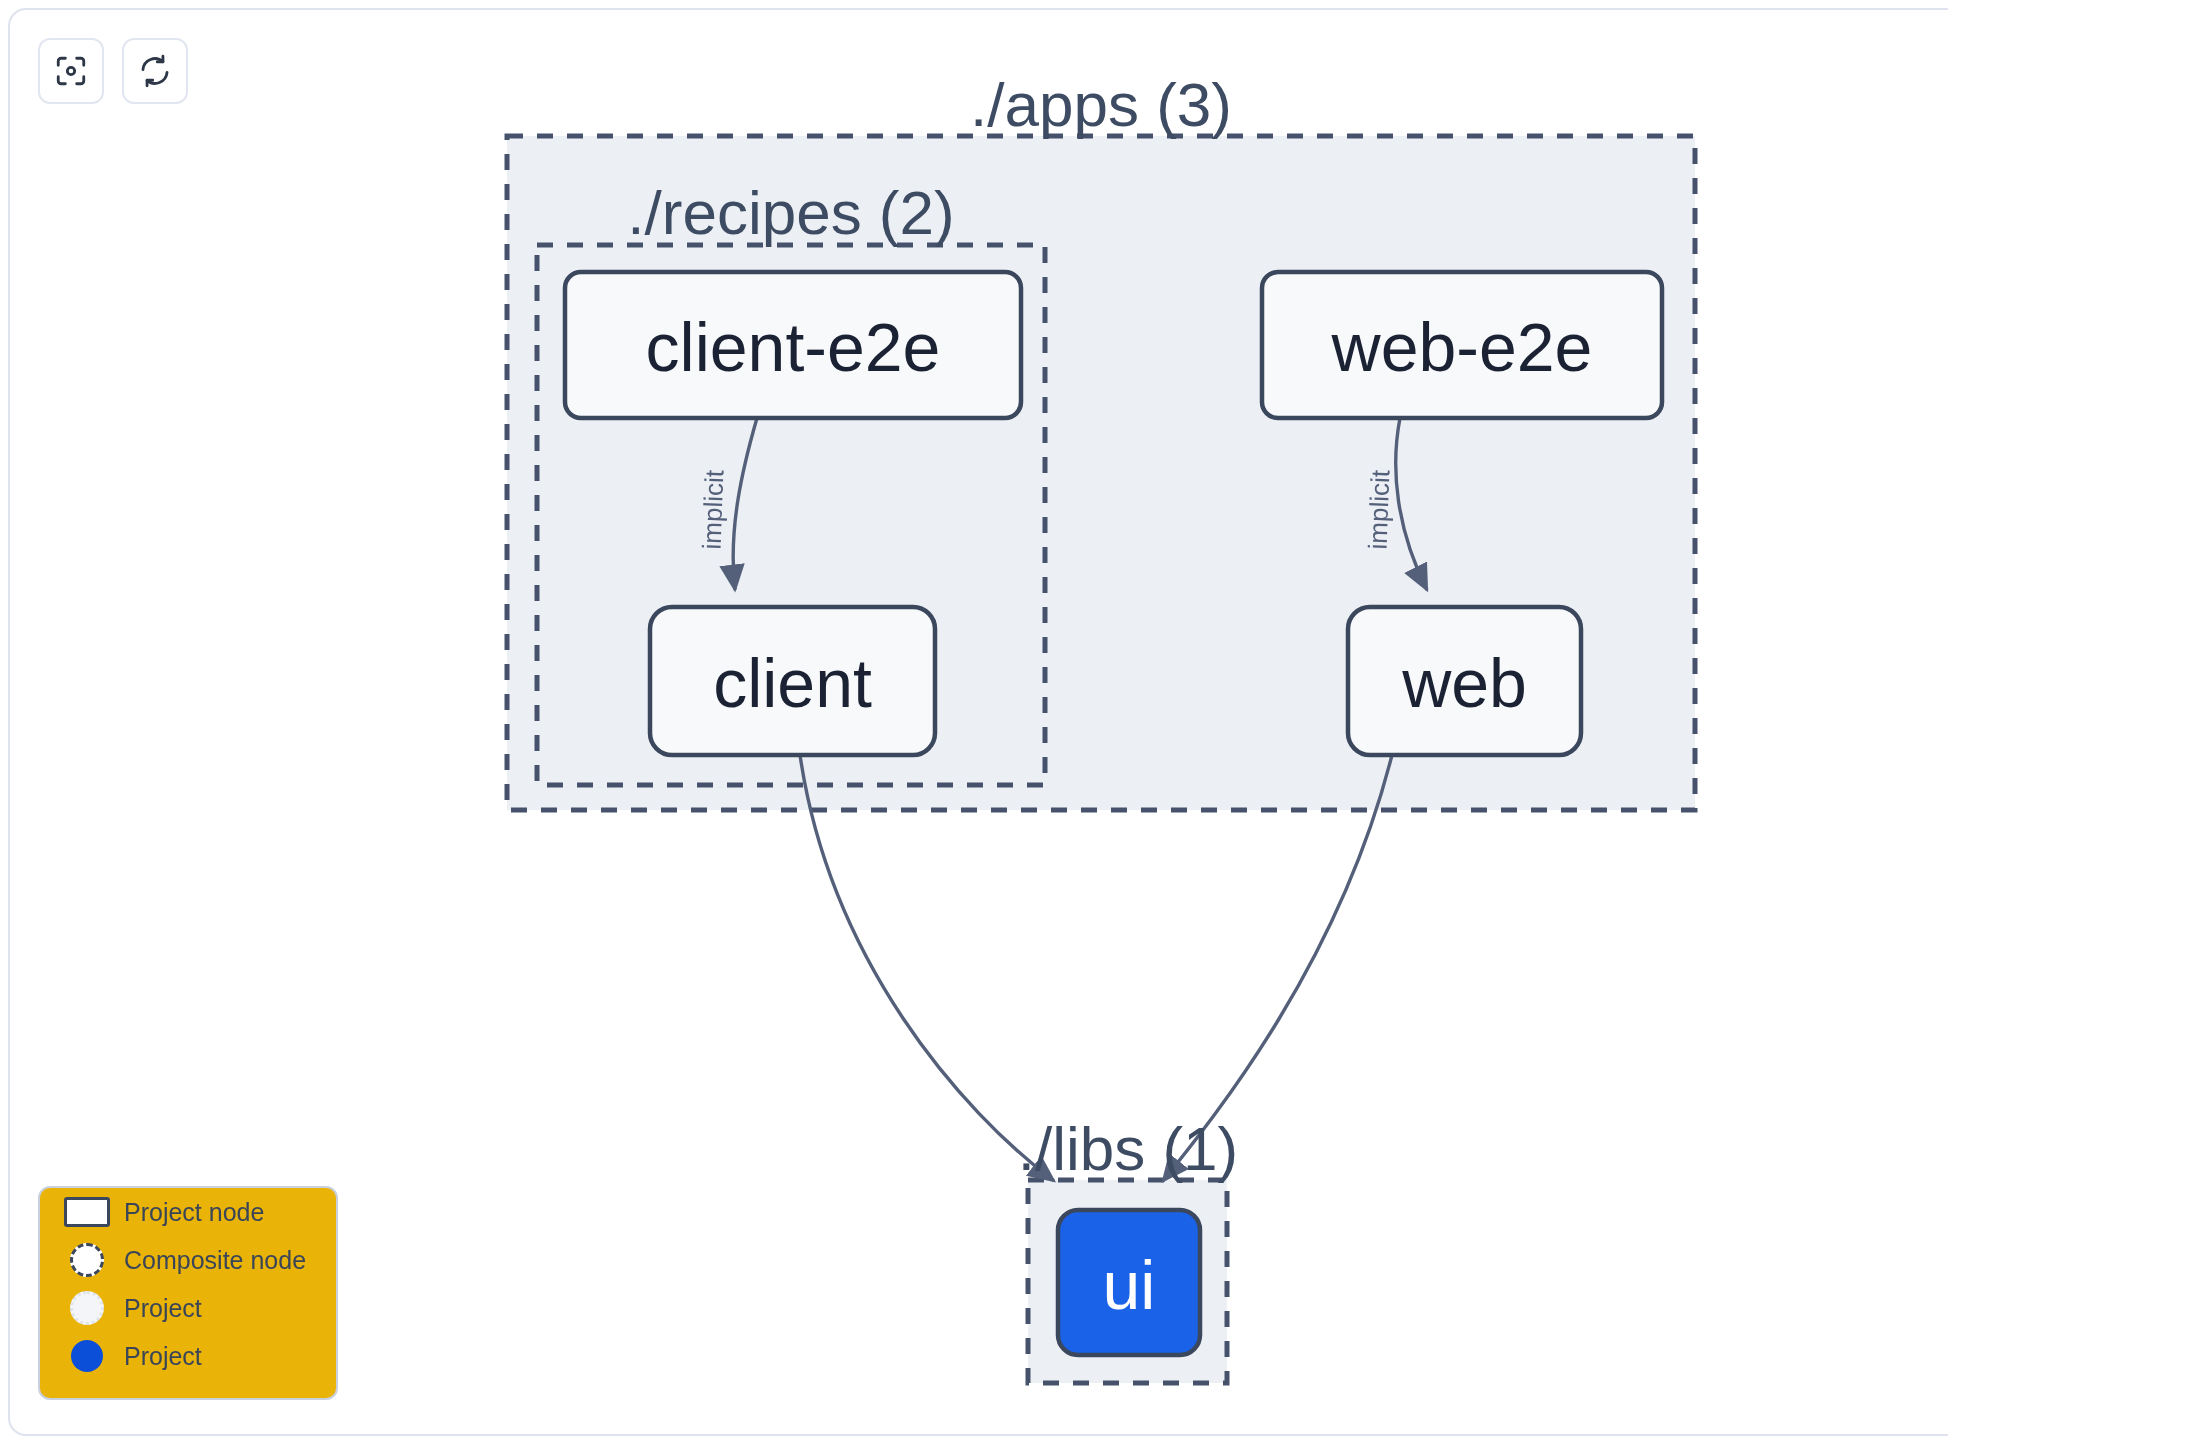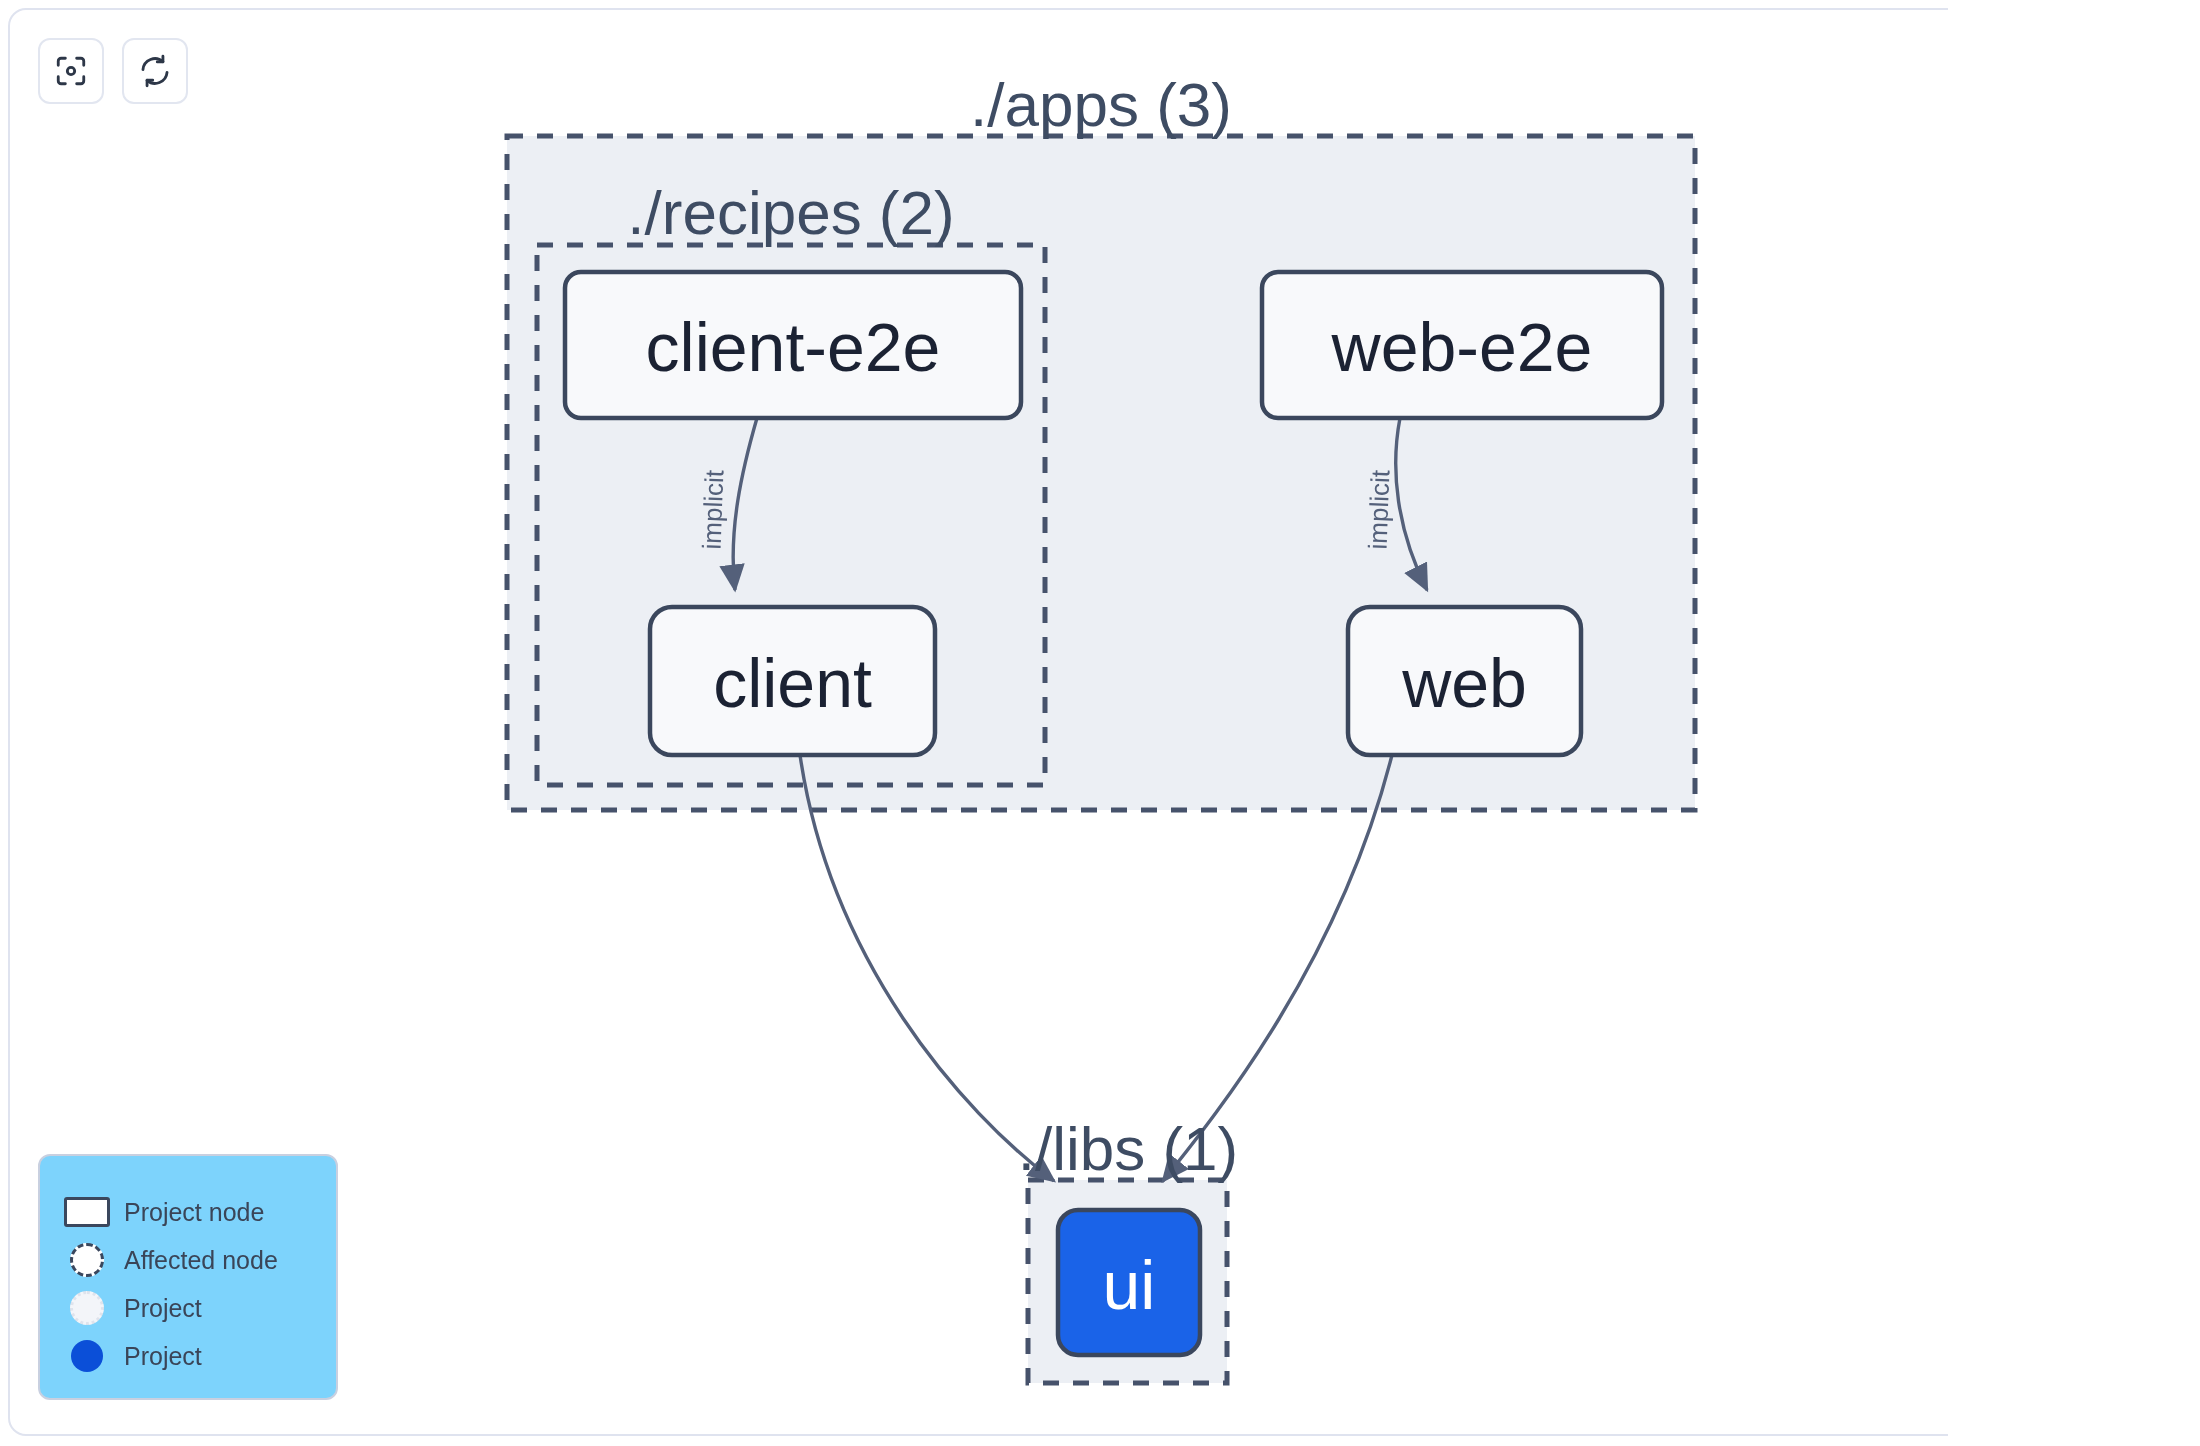--- a/index.html
+++ b/index.html
@@ -107,22 +107,22 @@
   }
 
   
   .legend {
     position: absolute;
     left: 38px;
     bottom: 46px;
     width: 300px;
     border: 2px solid #c9d0e0;
     border-radius: 12px;
-    background: #7dd3fc;
-    padding: 32px 20px 18px 20px;
+    background: #eab308;
+    padding: 0 20px 18px 20px;
     box-sizing: border-box;
     z-index: 40;
   }
   .legend-row {
     display: flex;
     align-items: center;
     height: 48px;
   }
   .legend-swatch {
     width: 54px;
@@ -261,21 +261,21 @@
     <div class="legend-row">
       <span class="legend-swatch">
           <span class="sw-rect"></span>
         </span>
       <span class="legend-text">Project node</span>
     </div>
     <div class="legend-row">
       <span class="legend-swatch">
           <span class="sw-dashed-circle"></span>
         </span>
-      <span class="legend-text">Affected node</span>
+      <span class="legend-text">Composite node</span>
     </div>
     <div class="legend-row">
       <span class="legend-swatch">
           <span class="sw-affected-circle"></span>
         </span>
       <span class="legend-text">Project</span>
     </div>
     <div class="legend-row">
       <span class="legend-swatch">
           <span class="sw-touched-dot"></span>

